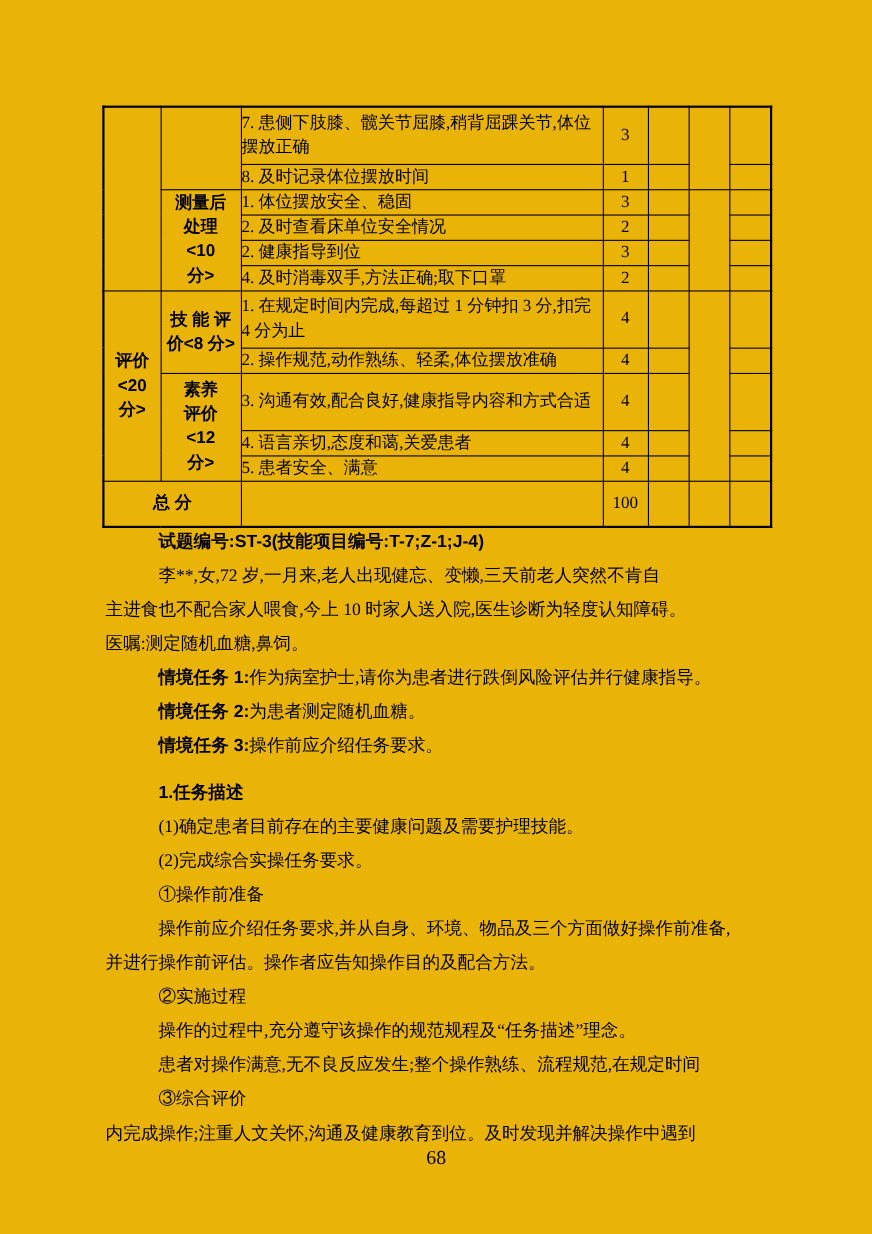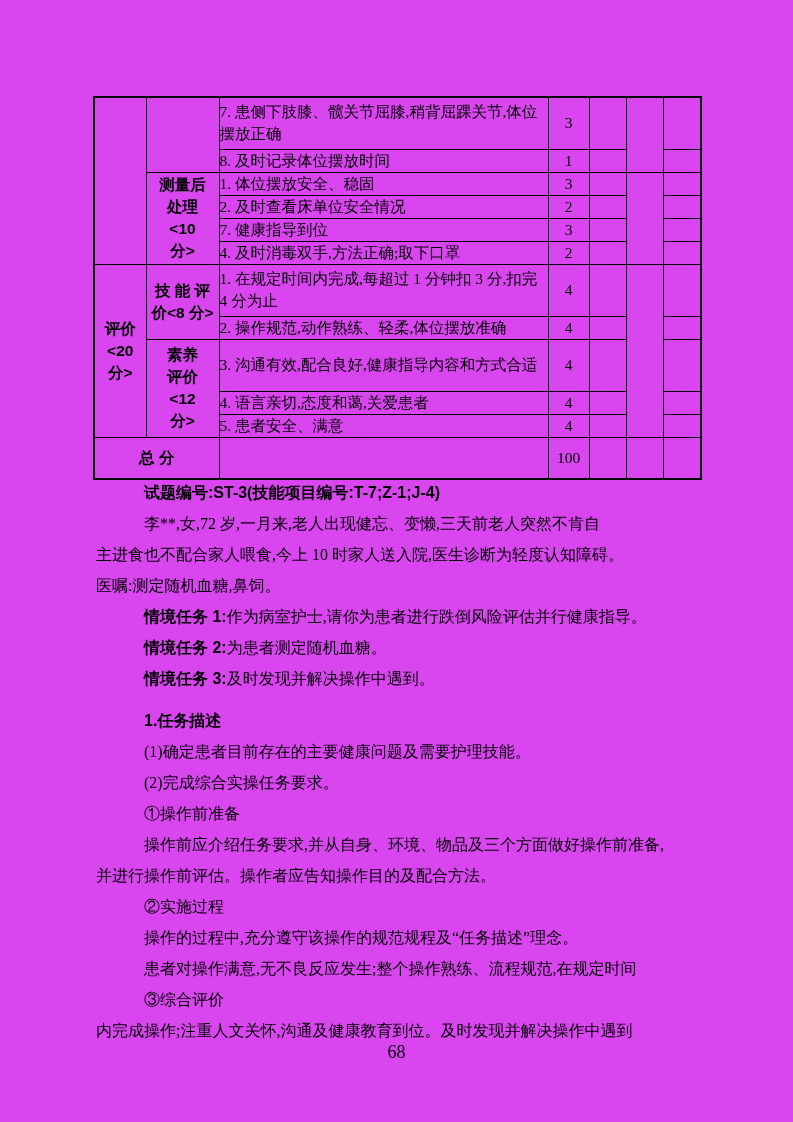--- a/index.html
+++ b/index.html
@@ -1,21 +1,21 @@
 <!DOCTYPE html>
 <html><head>
 <meta charset="utf-8">
 <style>
   * { box-sizing: border-box; }
   html,body { margin:0; padding:0; background:#ffffff; }
   .page {
     position: relative;
     width: 793px;
     height: 1122px;
-    background: #d946ef;
+    background: #eab308;
     font-family: "Liberation Serif", "DejaVu Serif", serif;
     color: #000000;
     overflow: hidden;
   }
   
   table.score-table {
     position: absolute;
     left: 93px;
     top: 96px;
     width: 607px;
@@ -118,21 +118,21 @@
       <td rowspan="4"></td>
       <td></td>
     </tr>
     <tr class="h23">
       <td class="item">2. 及时查看床单位安全情况</td>
       <td class="score">2</td>
       <td></td>
       <td></td>
     </tr>
     <tr class="h22">
-      <td class="item">7. 健康指导到位</td>
+      <td class="item">2. 健康指导到位</td>
       <td class="score">3</td>
       <td></td>
       <td></td>
     </tr>
     <tr class="h22">
       <td class="item">4. 及时消毒双手,方法正确;取下口罩</td>
       <td class="score">2</td>
       <td></td>
       <td></td>
     </tr>
@@ -191,21 +191,21 @@
 
   <div class="text-block">
     <div class="line indent heading">试题编号:ST-3(技能项目编号:T-7;Z-1;J-4)</div>
 
     <div class="line indent">李**,女,72 岁,一月来,老人出现健忘、变懒,三天前老人突然不肯自</div>
     <div class="line">主进食也不配合家人喂食,今上 10 时家人送入院,医生诊断为轻度认知障碍。</div>
     <div class="line">医嘱:测定随机血糖,鼻饲。</div>
 
     <div class="line indent"><span class="task-label">情境任务 1:</span><span>作为病室护士,请你为患者进行跌倒风险评估并行健康指导。</span></div>
     <div class="line indent"><span class="task-label">情境任务 2:</span><span>为患者测定随机血糖。</span></div>
-    <div class="line indent"><span class="task-label">情境任务 3:</span><span>及时发现并解决操作中遇到。</span></div>
+    <div class="line indent"><span class="task-label">情境任务 3:</span><span>操作前应介绍任务要求。</span></div>
 
     <div class="line indent heading gap-above">1.任务描述</div>
 
     <div class="line indent">(1)确定患者目前存在的主要健康问题及需要护理技能。</div>
     <div class="line indent">(2)完成综合实操任务要求。</div>
     <div class="line indent">①操作前准备</div>
     <div class="line indent">操作前应介绍任务要求,并从自身、环境、物品及三个方面做好操作前准备,</div>
     <div class="line">并进行操作前评估。操作者应告知操作目的及配合方法。</div>
     <div class="line indent">②实施过程</div>
     <div class="line indent">操作的过程中,充分遵守该操作的规范规程及“任务描述”理念。</div>

